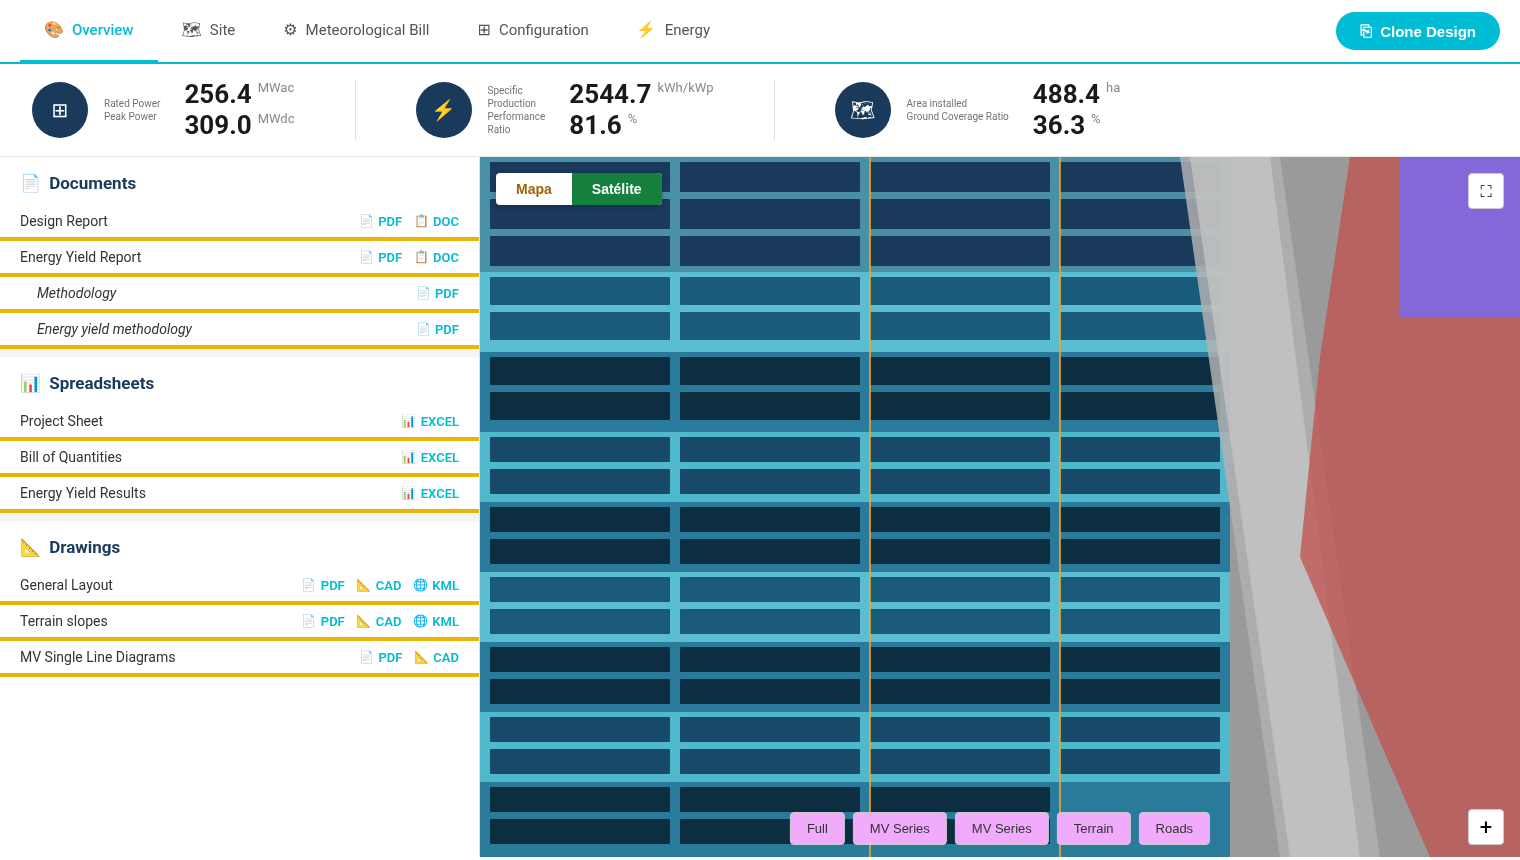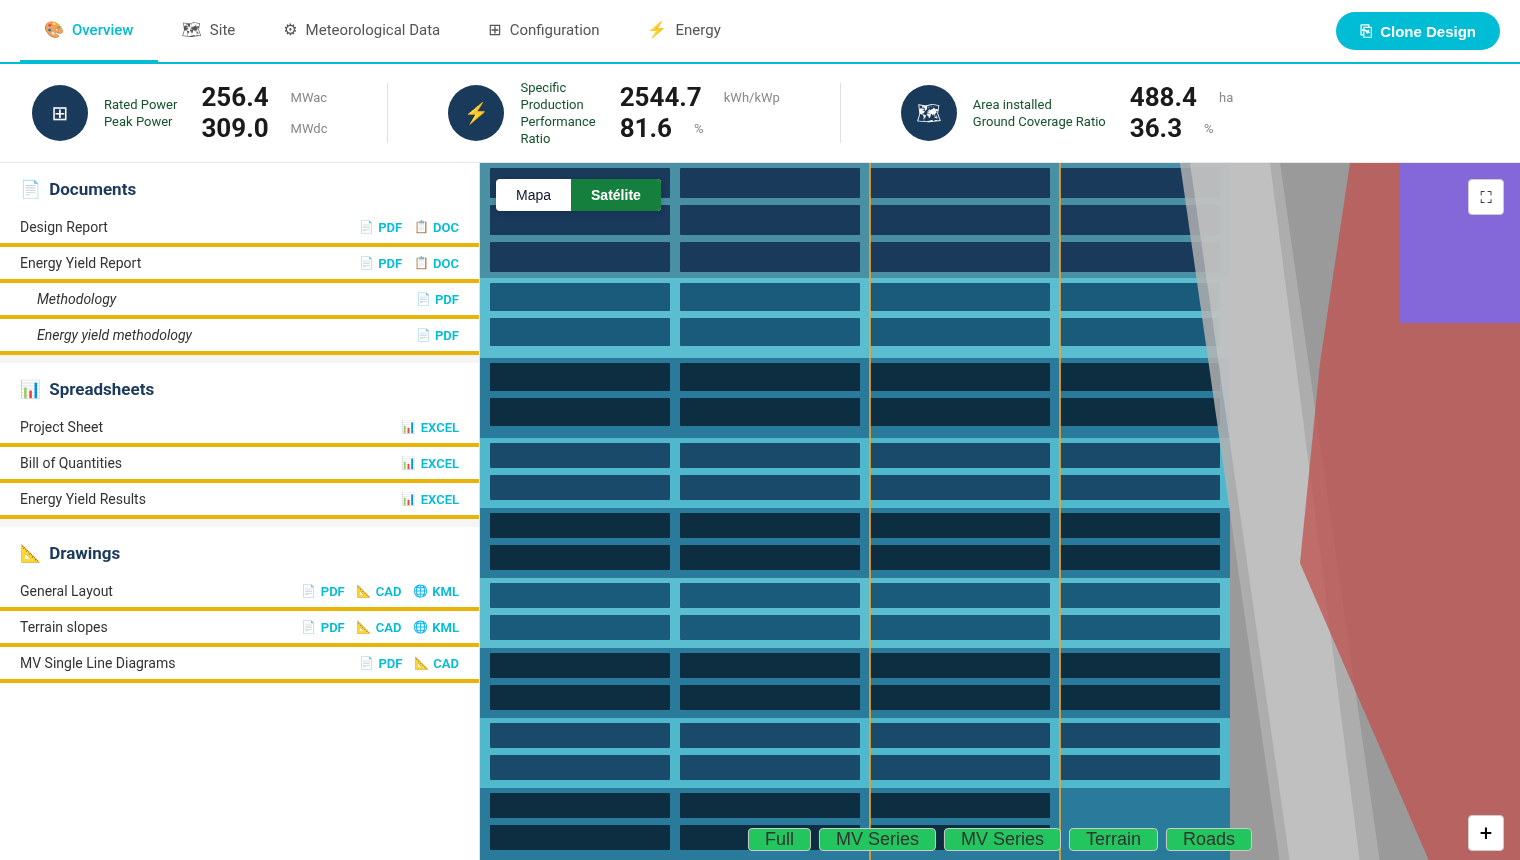--- a/index.html
+++ b/index.html
@@ -31,25 +31,25 @@
       display: flex; align-items: center; padding: 16px 32px;
       border-bottom: 1px solid #e8e8e8; background: #fff; gap: 60px;
     }
     .stat-group { display: flex; align-items: center; gap: 16px; }
     .stat-icon {
       width: 56px; height: 56px; border-radius: 50%;
       background: #1a3a5c; display: flex; align-items: center; justify-content: center;
       color: #fff; font-size: 20px; flex-shrink: 0;
     }
     .stat-labels { display: flex; flex-direction: column; gap: 2px; }
-    .stat-label { font-size: 13px; color: #14532d; }
+    .stat-label { font-size: 10px; color: #737373; }
     .stat-values { display: flex; flex-direction: column; gap: 2px; margin-left: 8px; }
     .stat-num { font-size: 26px; font-weight: 700; color: #1a1a1a; line-height: 1.1; }
     .stat-unit { font-size: 13px; color: #888; margin-left: 6px; }
-    .stat-row { display: flex; align-items: center; gap: 16px; }
+    .stat-row { display: flex; align-items: flex-start; }
     .stat-divider { width: 1px; height: 60px; background: #e0e0e0; }
 
     
     .main-content { display: flex; height: calc(860px - 64px - 96px); }
 
     
     .sidebar {
       width: 480px; flex-shrink: 0; overflow-y: auto;
       border-right: 1px solid #e0e0e0; background: #fff;
     }
@@ -74,41 +74,41 @@
 
     
     .map-area { flex: 1; position: relative; overflow: hidden; background: #888; }
     .map-toggle {
       position: absolute; top: 16px; left: 16px; z-index: 10;
       display: flex; background: #fff; border-radius: 4px; overflow: hidden;
       box-shadow: 0 2px 6px rgba(0,0,0,0.2);
     }
     .map-toggle-btn {
       padding: 8px 20px; font-size: 14px; cursor: pointer;
-      border: none; background: transparent; color: #0f172a;
+      border: none; background: transparent; color: #a16207; font-weight: bold;
     }
     .map-toggle-btn.active { background: #15803d; color: #fff; font-weight: 600; }
     .map-fullscreen {
       position: absolute; top: 16px; right: 16px; z-index: 10;
       width: 36px; height: 36px; background: #fff; border: 1px solid #ccc;
       border-radius: 4px; display: flex; align-items: center; justify-content: center;
       cursor: pointer; font-size: 16px;
     }
 
     
     .map-svg { width: 100%; height: 100%; }
 
     
     .map-bottom-controls {
       position: absolute; bottom: 12px; left: 50%; transform: translateX(-50%);
       display: flex; gap: 8px; z-index: 10;
     }
     .map-ctrl-btn {
-      padding: 0 16px; background: #22c55e; border: 1px solid #ccc;
-      border-radius: 4px; font-size: 18px; cursor: pointer; color: #333;
+      padding: 8px 16px; background: #f0abfc; border: 1px solid #ccc;
+      border-radius: 4px; font-size: 13px; cursor: pointer; color: #333;
     }
 
     
     .map-zoom-plus {
       position: absolute; bottom: 12px; right: 16px; z-index: 10;
       width: 36px; height: 36px; background: #fff; border: 1px solid #ccc;
       border-radius: 4px; display: flex; align-items: center; justify-content: center;
       font-size: 22px; cursor: pointer;
     }
   </style>
@@ -120,21 +120,21 @@
     <a class="nav-tab active">
       <span class="nav-tab-icon">🎨</span>
       <span>Overview</span>
     </a>
     <a class="nav-tab">
       <span class="nav-tab-icon">🗺</span>
       <span>Site</span>
     </a>
     <a class="nav-tab">
       <span class="nav-tab-icon">⚙</span>
-      <span>Meteorological Data</span>
+      <span>Meteorological Bill</span>
     </a>
     <a class="nav-tab">
       <span class="nav-tab-icon">⊞</span>
       <span>Configuration</span>
     </a>
     <a class="nav-tab">
       <span class="nav-tab-icon">⚡</span>
       <span>Energy</span>
     </a>
   </div>

